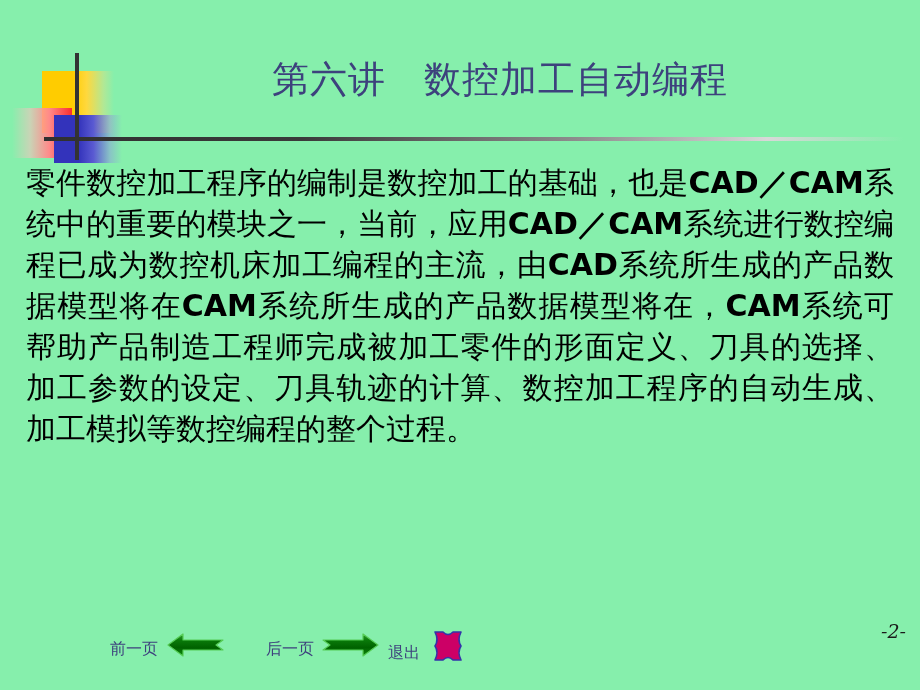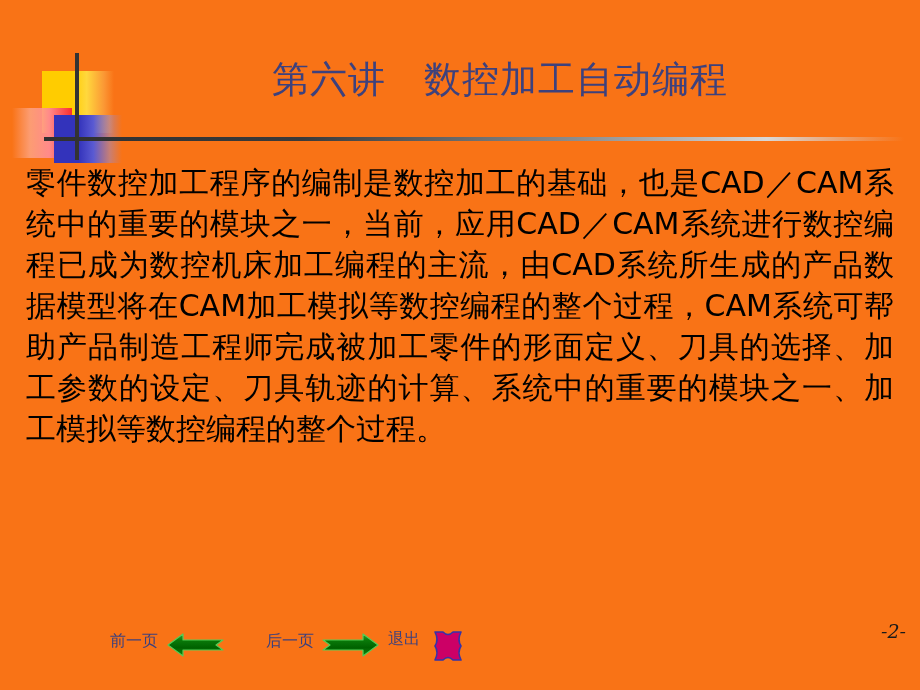--- a/index.html
+++ b/index.html
@@ -14,21 +14,21 @@
     overflow: hidden;
     position: relative;
   }
 
   
   .slide {
     position: absolute;
     left: 0; top: 0;
     width: 920px;
     height: 690px;
-    background: #f97316;
+    background: #86efac;
     overflow: hidden;
   }
 
   
   .ornament {
     position: absolute;
     left: 0;
     top: 0;
     width: 920px;
     height: 160px;
@@ -100,35 +100,35 @@
   .body-text {
     color: #000000;
     font-family: "DejaVu Sans", sans-serif;
     font-size: 30px;
     line-height: 41px;
     text-align: justify;
     text-justify: inter-character;
     text-indent: 0;
   }
   .body-text b {
-    font-weight: normal;
+    font-weight: bold;
   }
 
   
   .nav {
     position: absolute;
     left: 0;
     top: 625px;
     width: 920px;
     height: 45px;
   }
   .nav-item {
     position: absolute;
     display: flex;
-    align-items: flex-start;
+    align-items: flex-end;
     gap: 8px;
   }
   .nav-label {
     color: #3d417d;
     font-family: "DejaVu Sans", sans-serif;
     font-size: 16px;
     line-height: 20px;
     white-space: nowrap;
   }
   .nav-prev  { left: 110px; top: 6px; }
@@ -158,21 +158,21 @@
     <div class="block-yellow"></div>
     <div class="block-red"></div>
     <div class="block-blue"></div>
     <div class="rule-vertical"></div>
     <div class="rule-horizontal"></div>
   </div>
 
   <div class="title">第六讲　数控加工自动编程</div>
 
   <div class="body-block">
-    <div class="body-text"><span>零件数控加工程序的编制是数控加工的基础，也是</span><b>CAD／CAM</b><span>系统中的重要的模块之一，当前，应用</span><b>CAD／CAM</b><span>系统进行数控编程已成为数控机床加工编程的主流，由</span><b>CAD</b><span>系统所生成的产品数据模型将在</span><b>CAM</b><span>加工模拟等数控编程的整个过程，</span><b>CAM</b><span>系统可帮助产品制造工程师完成被加工零件的形面定义、刀具的选择、加工参数的设定、刀具轨迹的计算、系统中的重要的模块之一、加工模拟等数控编程的整个过程。</span></div>
+    <div class="body-text"><span>零件数控加工程序的编制是数控加工的基础，也是</span><b>CAD／CAM</b><span>系统中的重要的模块之一，当前，应用</span><b>CAD／CAM</b><span>系统进行数控编程已成为数控机床加工编程的主流，由</span><b>CAD</b><span>系统所生成的产品数据模型将在</span><b>CAM</b><span>系统所生成的产品数据模型将在，</span><b>CAM</b><span>系统可帮助产品制造工程师完成被加工零件的形面定义、刀具的选择、加工参数的设定、刀具轨迹的计算、数控加工程序的自动生成、加工模拟等数控编程的整个过程。</span></div>
   </div>
 
   <div class="nav">
 
     <div class="nav-item nav-prev">
       <span class="nav-label">前一页</span>
       <span>
         <svg class="arrow-svg" width="58" height="28" viewBox="0 0 58 28" aria-hidden="true">
           <defs>
             <linearGradient id="gLeft" x1="0" y1="0" x2="0" y2="1">

